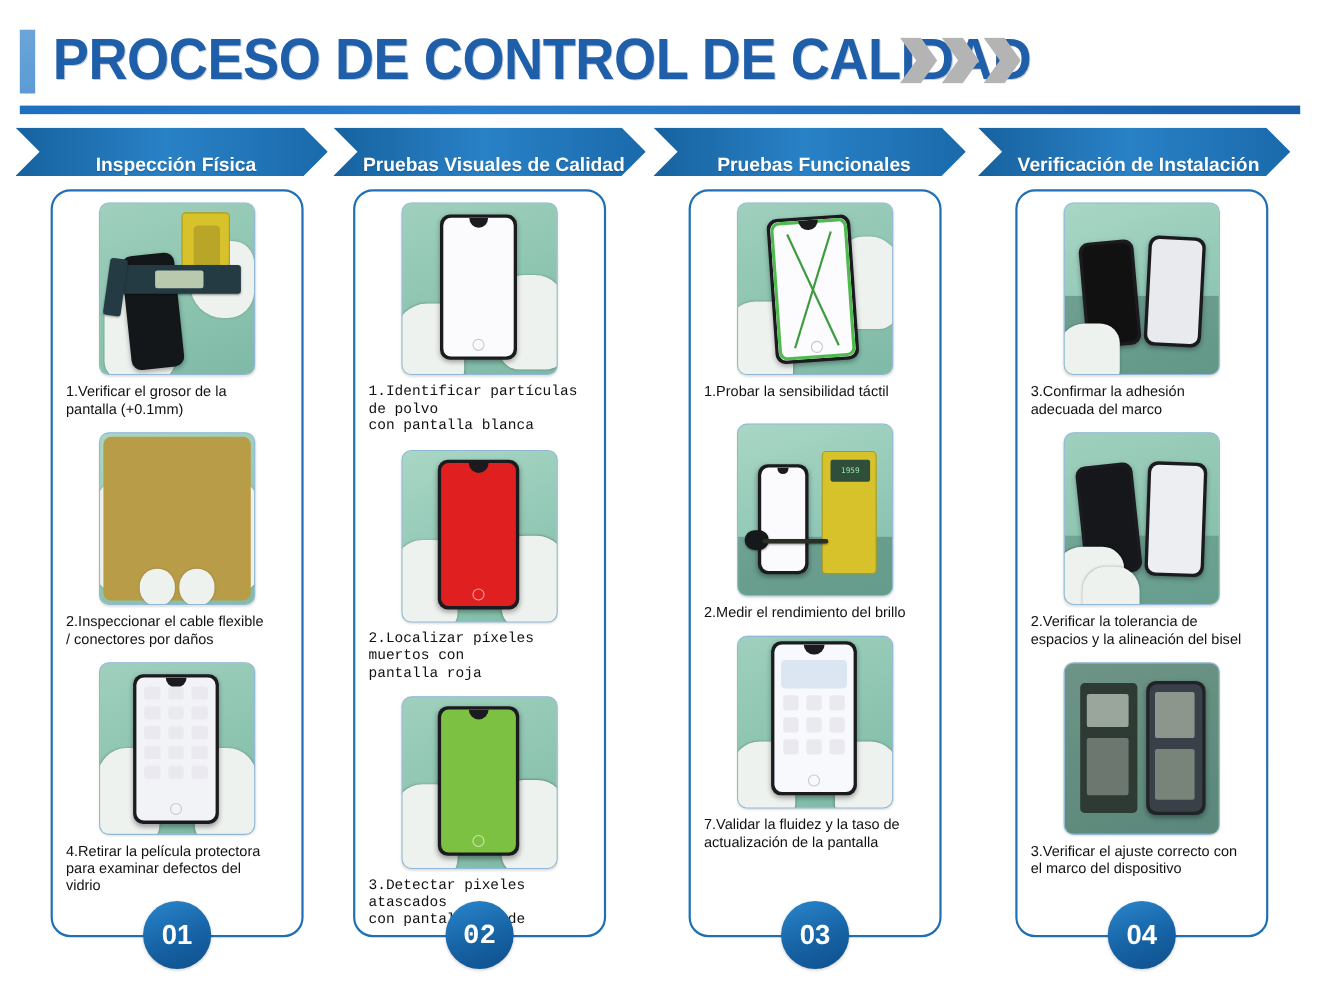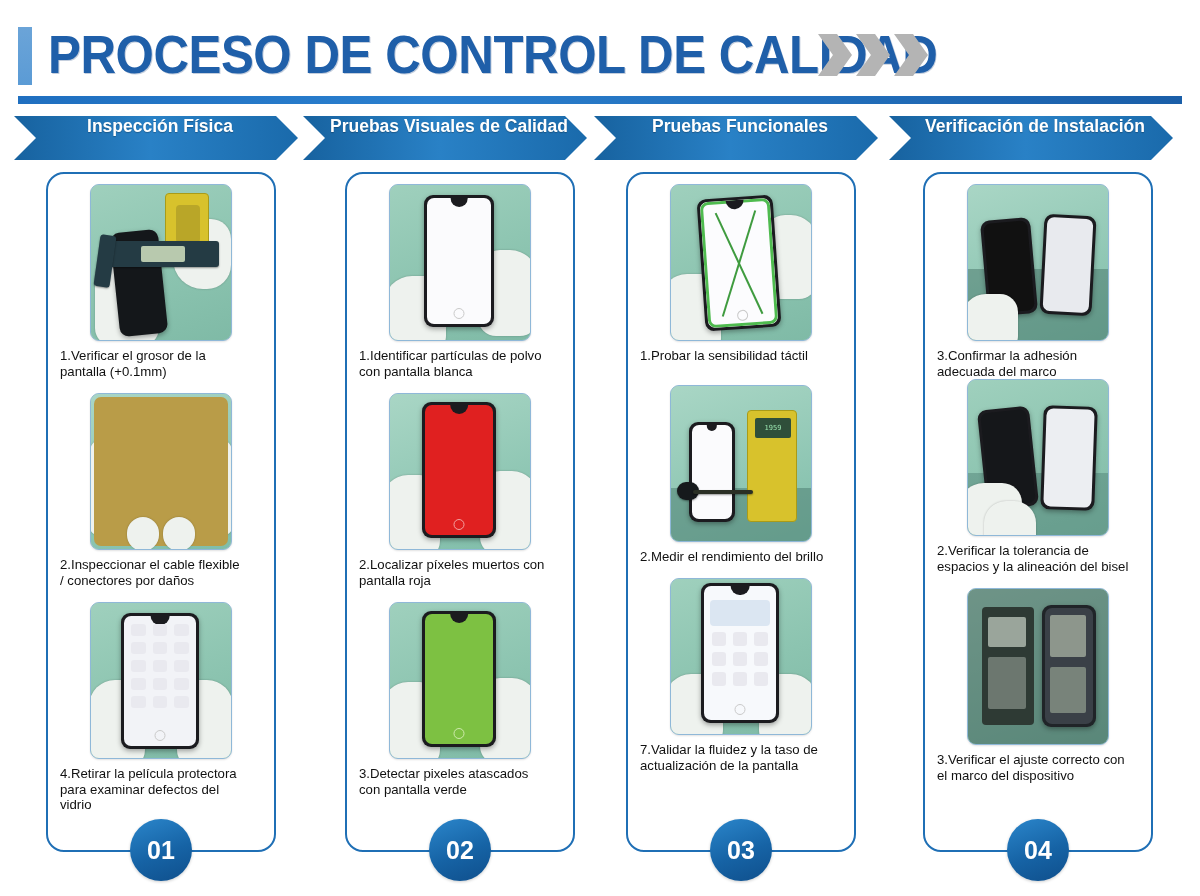--- a/index.html
+++ b/index.html
@@ -58,21 +58,21 @@
   .col-0{left:14px;}
   .col-1{left:303px;}
   .col-2{left:594px;}
   .col-3{left:889px;}
 
   
   .banner{
     position:relative;height:44px;width:284px;
     background:linear-gradient(90deg,#17629f 0%,#2981c6 48%,#1a6aab 100%);
     clip-path:polygon(0 0, 262px 0, 284px 50%, 262px 100%, 0 100%, 22px 50%);
-    display:flex;align-items:flex-start;justify-content:center;
+    display:flex;align-items:flex-end;justify-content:center;
   }
   .banner-label{
     color:#ffffff;font-size:17.5px;font-weight:bold;
     white-space:nowrap;text-shadow:0 1px 1px rgba(0,0,0,.25);
     padding-left:8px;
   }
   .col-3 .banner{
     clip-path:polygon(0 0, 262px 0, 284px 50%, 262px 100%, 0 100%, 22px 50%);
   }
 
@@ -80,21 +80,21 @@
   .card{
     position:absolute;top:56px;
     width:230px;
     border:2.5px solid #1f6fb5;
     border-radius:18px;
     background:#ffffff;
     box-sizing:border-box;
     padding:10px 8px 24px 8px;
   }
   .card-0{left:32px;height:680px;}
-  .card-1{left:42px;height:680px;}
+  .card-1{left:18px;height:680px;font-family:Liberation Mono, monospace;}
   .card-2{left:32px;height:680px;}
   .card-3{left:34px;height:680px;}
 
   .step{
     display:block;
   }
   .photo{
     margin:0 auto;
     border-radius:9px;
     border:1.5px solid #8fb8d8;
@@ -391,21 +391,21 @@
           </div>
           <div class="phone" style="right:14px;top:30px;width:52px;height:100px;transform:rotate(3deg);">
             <div class="screen" style="background:#e8eaee;"></div>
           </div>
           <div class="glove" style="left:-6px;bottom:-12px;width:56px;height:58px;border-radius:24px 18px 16px 16px;"></div>
         </div>
         <div class="caption">3.Confirmar la adhesión
 adecuada del marco</div>
       </div>
 
-      <div class="step" style="">
+      <div class="step" style="margin-top:14px;">
         <div class="photo" style="width:140px;height:155px;">
           <div class="bg-teal"></div>
           <div class="desk" style="height:40%;background:#44736a;opacity:.4;"></div>
           <div class="phone" style="left:14px;top:28px;width:52px;height:100px;transform:rotate(-6deg);">
             <div class="screen" style="background:#15171a;"></div>
           </div>
           <div class="phone" style="right:12px;top:26px;width:54px;height:104px;transform:rotate(2deg);">
             <div class="screen" style="background:#eceef2;"></div>
           </div>
           <div class="glove" style="left:-10px;bottom:-18px;width:64px;height:70px;border-radius:26px 20px 16px 16px;"></div>

